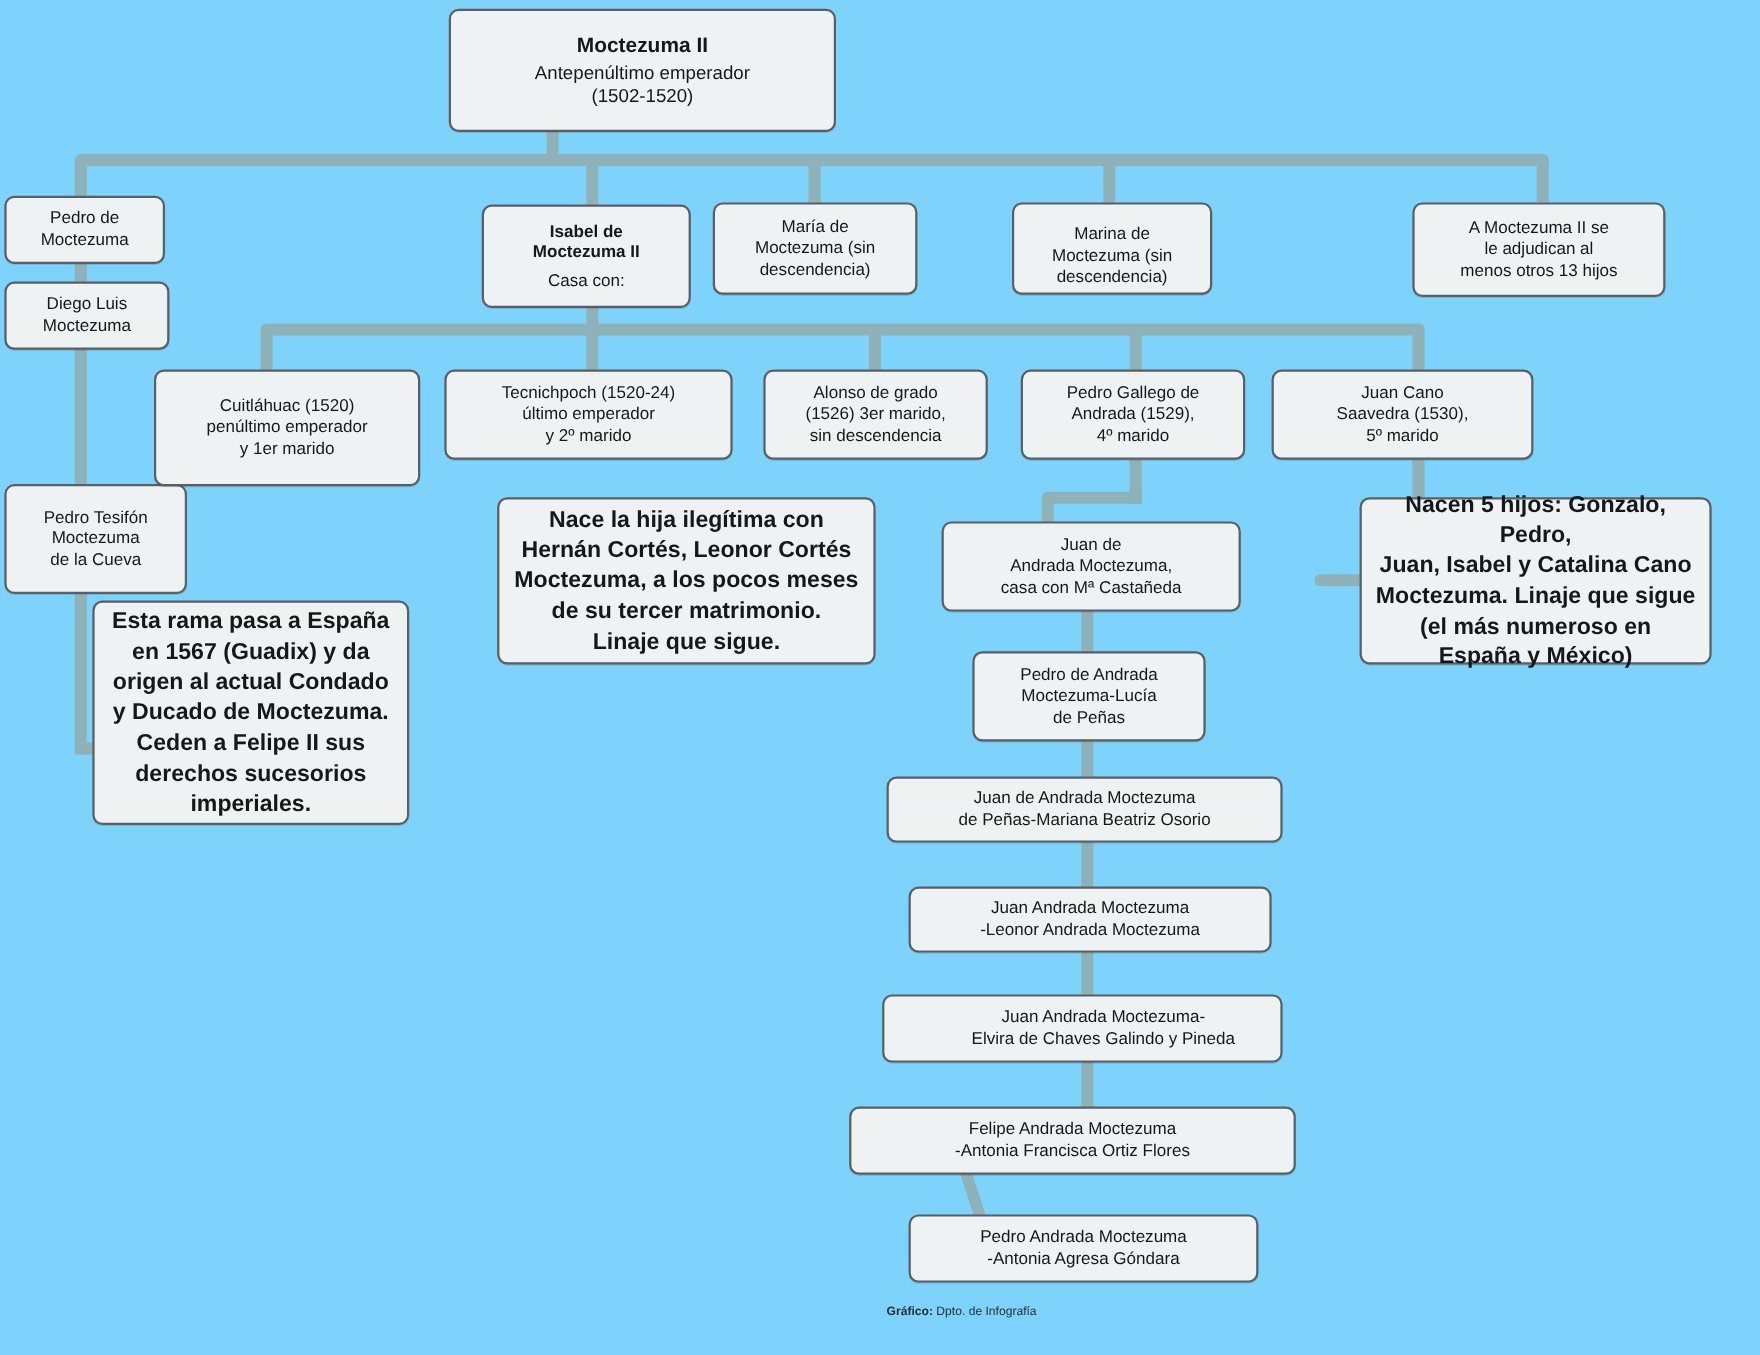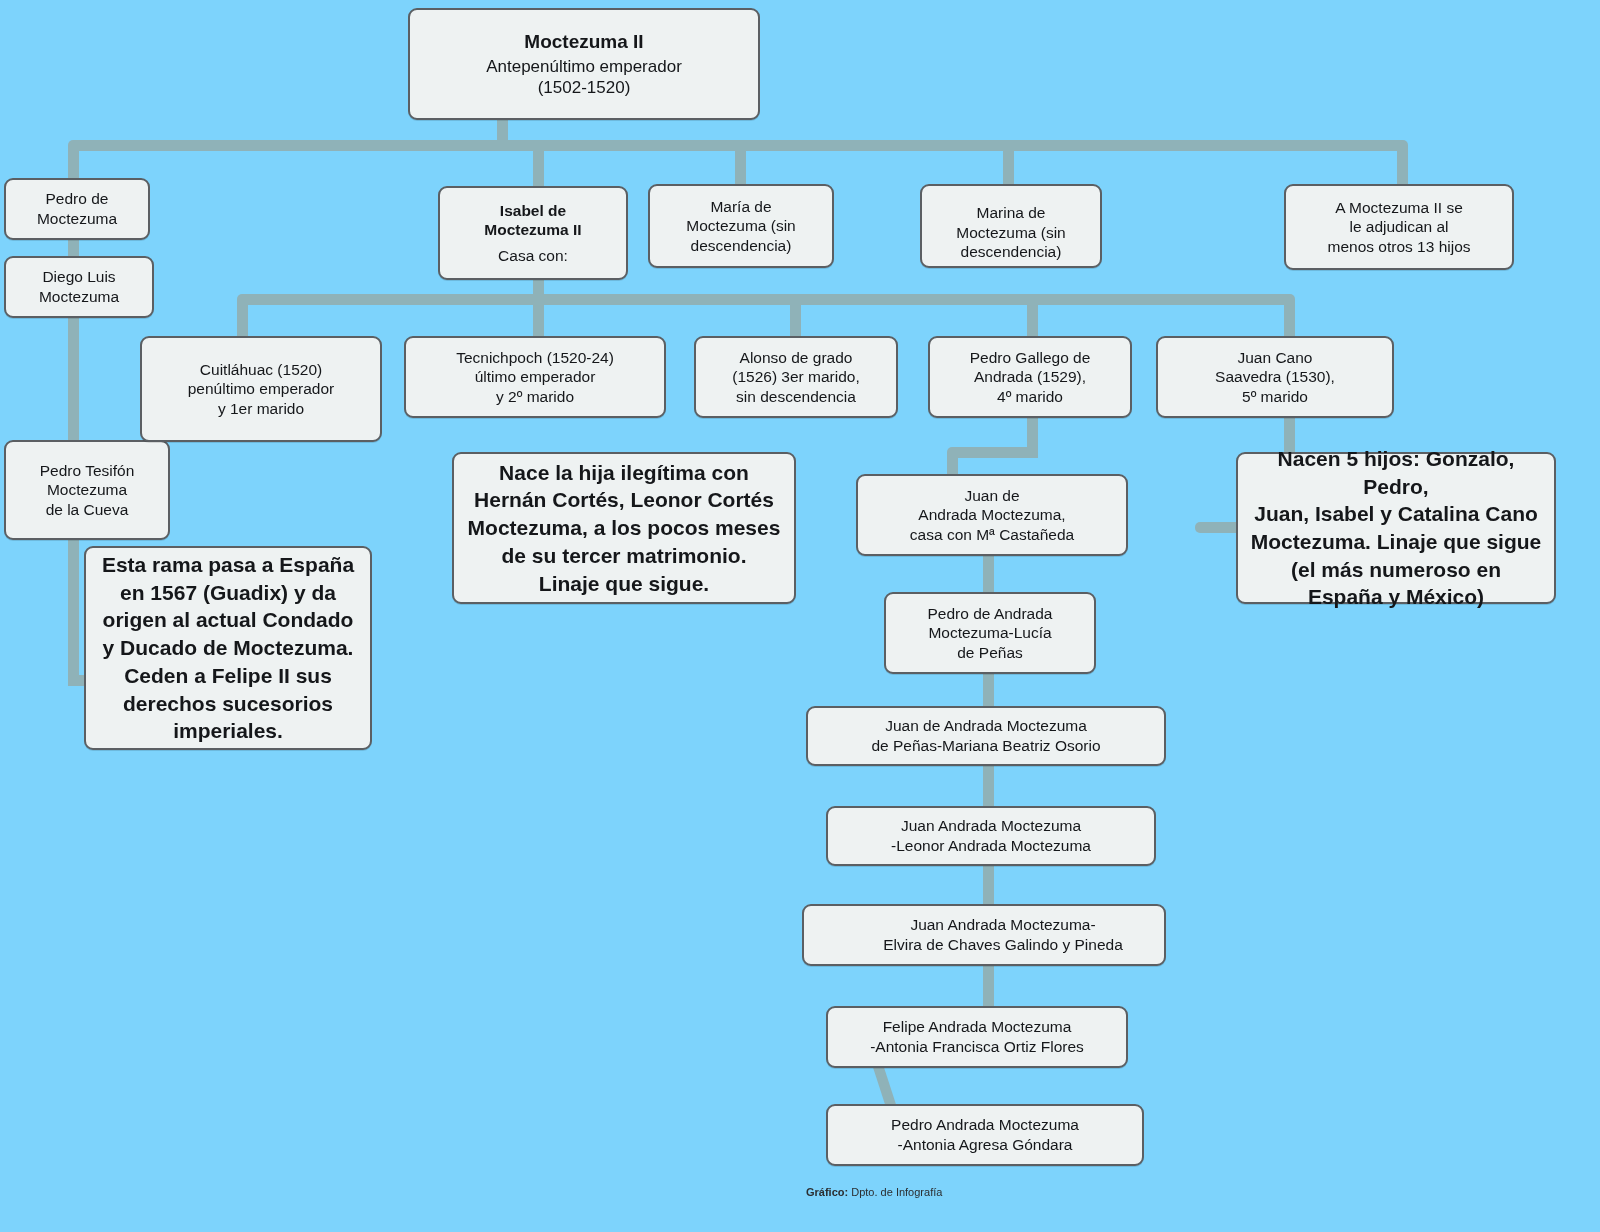--- a/index.html
+++ b/index.html
@@ -219,21 +219,21 @@
   <div class="node" style="left:826px;top:806px;width:330px;height:60px;white-space:pre-line;">
     <span class="txt">Juan Andrada Moctezuma
 -Leonor Andrada Moctezuma</span>
   </div>
 
   <div class="node" style="left:802px;top:904px;width:364px;height:62px;white-space:pre-line;padding-left:46px;">
     <span class="txt">Juan Andrada Moctezuma-
 Elvira de Chaves Galindo y Pineda</span>
   </div>
 
-  <div class="node" style="left:826px;top:1006px;width:302px;height:62px;white-space:pre-line;">
+  <div class="node" style="left:772px;top:1006px;width:406px;height:62px;white-space:pre-line;">
     <span class="txt">Felipe Andrada Moctezuma
 -Antonia Francisca Ortiz Flores</span>
   </div>
 
   <div class="node" style="left:826px;top:1104px;width:318px;height:62px;white-space:pre-line;">
     <span class="txt">Pedro Andrada Moctezuma
 -Antonia Agresa Góndara</span>
   </div>
 
   <div class="footer" style="left:806px;top:1186px;">

